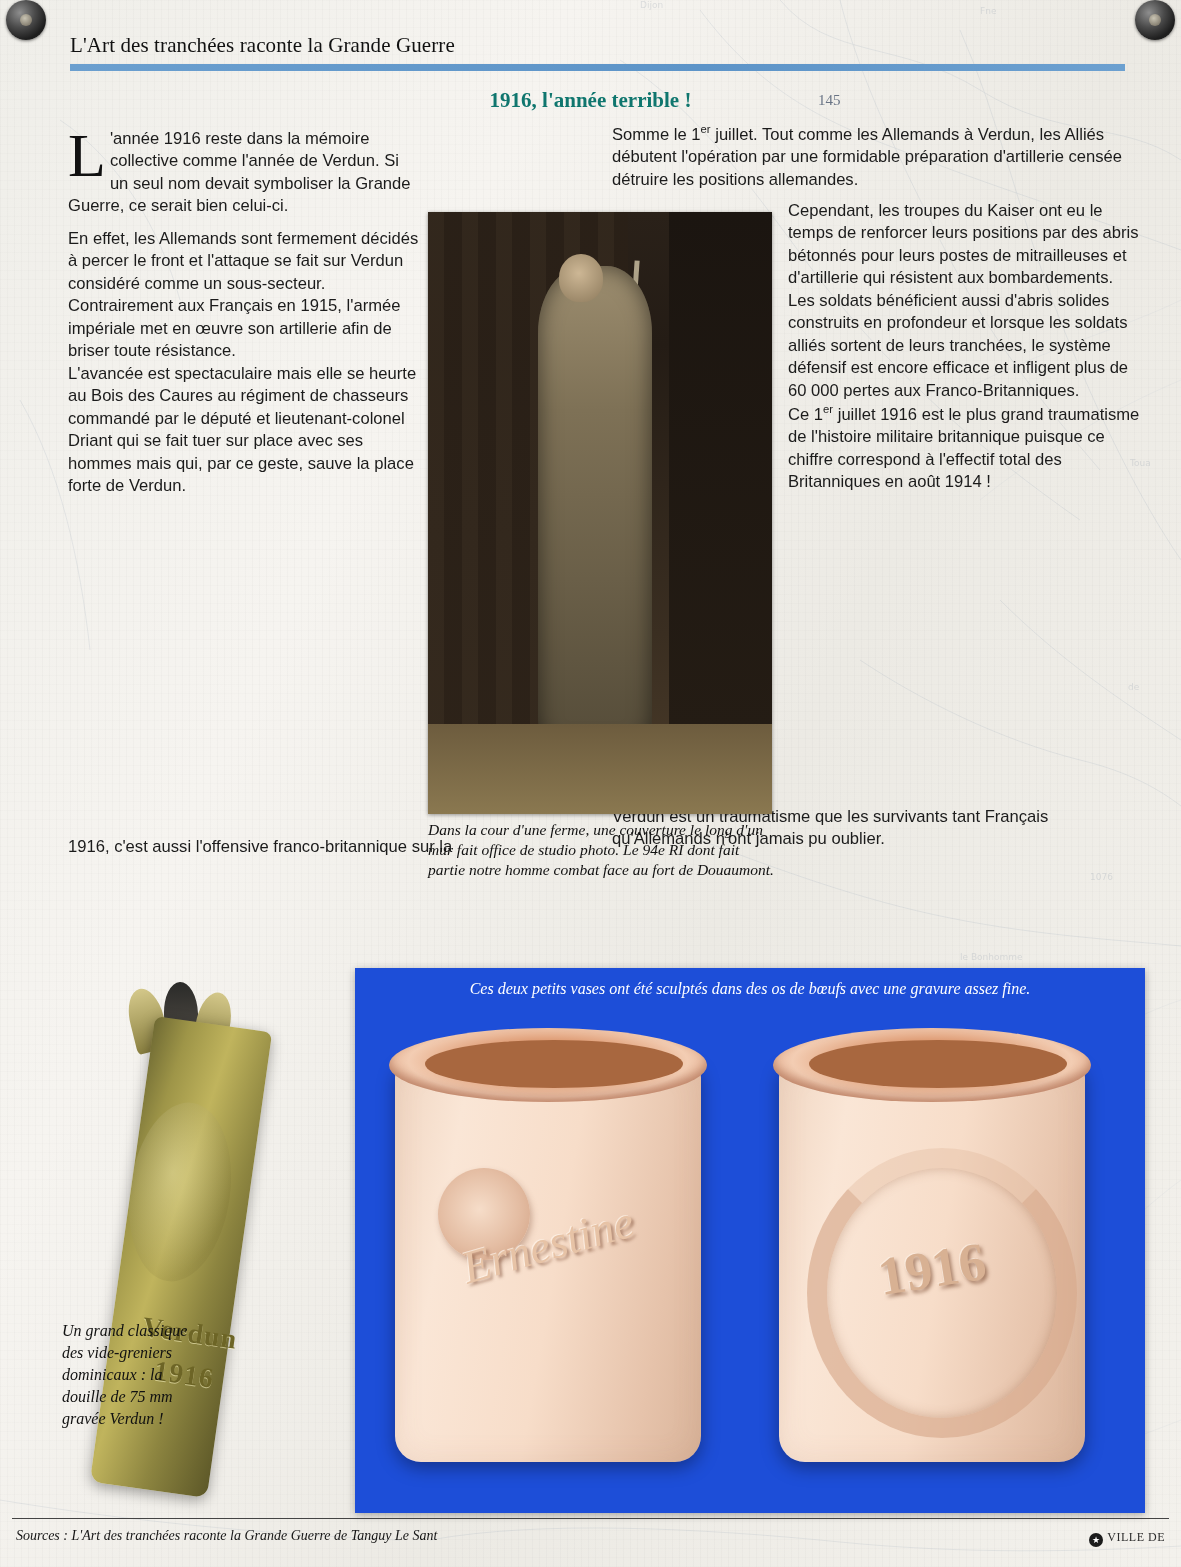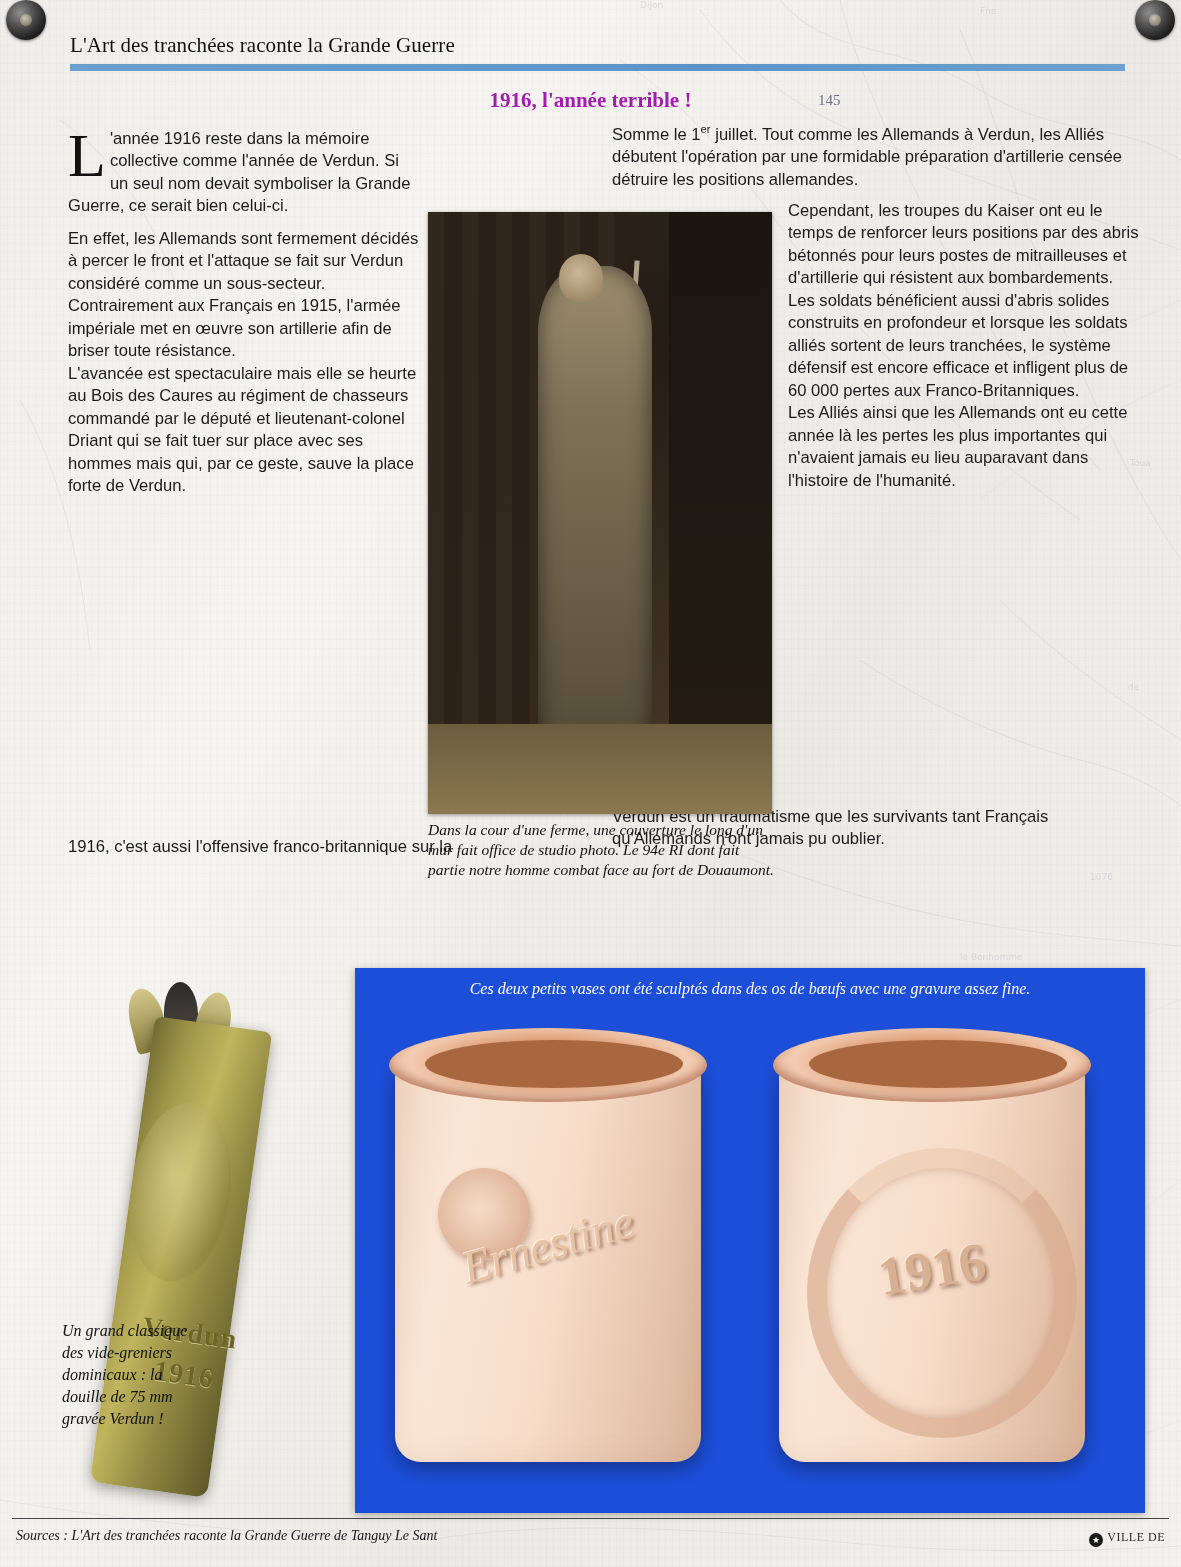--- a/index.html
+++ b/index.html
@@ -74,21 +74,21 @@
     background: linear-gradient(90deg, #6b9fcf 0%, #5d94c8 60%, #6ca0d0 100%);
   }
 
   
   .article-title {
     position: absolute;
     top: 88px;
     left: 0;
     width: 1181px;
     text-align: center;
-    color: #a21caf;
+    color: #0f766e;
     font-family: "Liberation Serif", serif;
     font-weight: bold;
     font-size: 21px;
   }
   .folio {
     position: absolute;
     left: 818px;
     top: 92px;
     font-family: "Liberation Serif", serif;
     font-size: 15px;
@@ -497,21 +497,21 @@
 <div class="col col-left-wide">
   <p>1916, c'est aussi l'offensive franco-britannique sur la</p>
 </div>
 
 <div class="col col-right">
   <p>Somme le 1<sup>er</sup> juillet. Tout comme les Allemands à Verdun, les Alliés débutent l'opération par une formidable préparation d'artillerie censée détruire les positions allemandes.</p>
 </div>
 
 <div class="col col-right-lower">
   <p>Cependant, les troupes du Kaiser ont eu le temps de renforcer leurs positions par des abris bétonnés pour leurs postes de mitrailleuses et d'artillerie qui résistent aux bombardements. Les soldats bénéficient aussi d'abris solides construits en profondeur et lorsque les soldats alliés sortent de leurs tranchées, le système défensif est encore efficace et infligent plus de 60 000 pertes aux Franco-Britanniques.</p>
-  <p>Les Alliés ainsi que les Allemands ont eu cette année là les pertes les plus importantes qui n'avaient jamais eu lieu auparavant dans l'histoire de l'humanité.</p>
+  <p>Ce 1<sup>er</sup> juillet 1916 est le plus grand traumatisme de l'histoire militaire britannique puisque ce chiffre correspond à l'effectif total des Britanniques en août 1914 !</p>
 </div>
 
 <div class="col col-right-wide">
   <p>Verdun est un traumatisme que les survivants tant Français qu'Allemands n'ont jamais pu oublier.</p>
 </div>
 
 <div class="photo">
   <div class="photo-wall"></div>
   <div class="photo-door"></div>
   <div class="photo-rifle"></div>

